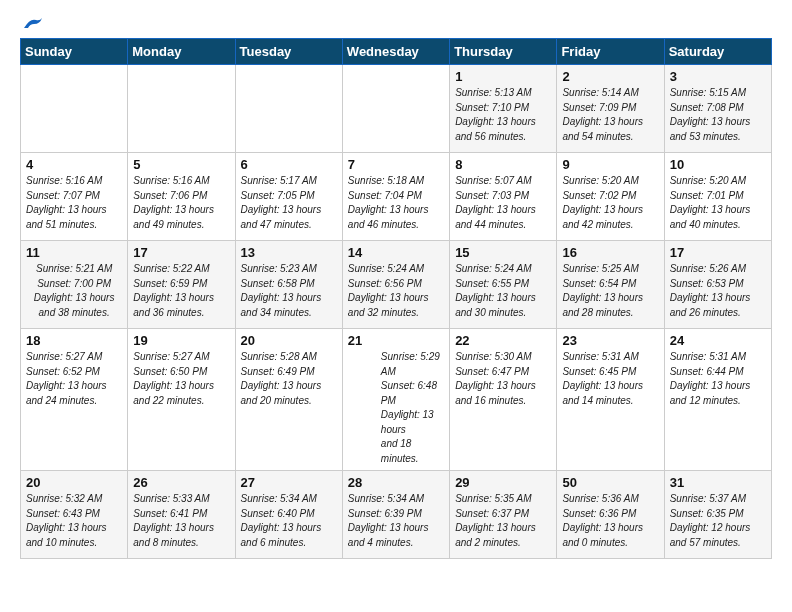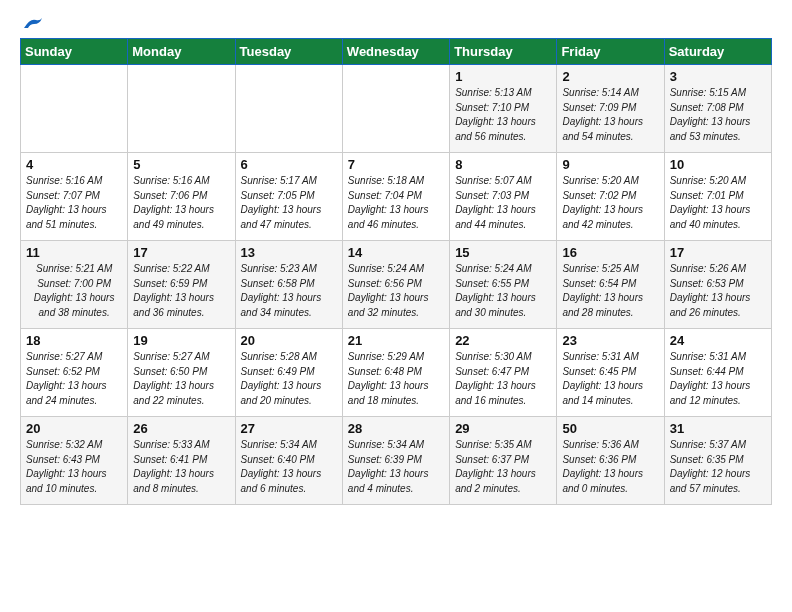--- a/index.html
+++ b/index.html
@@ -33,21 +33,21 @@
       font-size: 16px;
       color: #333;
       margin-top: 2px;
     }
     .calendar {
       width: 100%;
       border-collapse: collapse;
       font-size: 10.5px;
     }
     .calendar thead tr th {
-      background-color: #15803d;
+      background-color: #0c4a6e;
       color: #fff;
       padding: 5px 4px;
       text-align: left;
       font-size: 13px;
       font-weight: bold;
       border: 1px solid #1565c0;
     }
     .calendar tbody tr td {
       border: 1px solid #ccc;
       vertical-align: top;
@@ -260,21 +260,21 @@
         </td>
         <td>
           <div class="day-num">20</div>
           <div class="day-info" style="white-space: pre-line;">Sunrise: 5:28 AM
 Sunset: 6:49 PM
 Daylight: 13 hours
 and 20 minutes.</div>
         </td>
         <td>
           <div class="day-num">21</div>
-          <div class="day-info" style="white-space: pre-line;">Sunrise: 5:29 AM
+          <div class="day-info" style="white-space: pre-line; margin-left: 33px;">Sunrise: 5:29 AM
 Sunset: 6:48 PM
 Daylight: 13 hours
 and 18 minutes.</div>
         </td>
         <td>
           <div class="day-num">22</div>
           <div class="day-info" style="white-space: pre-line;">Sunrise: 5:30 AM
 Sunset: 6:47 PM
 Daylight: 13 hours
 and 16 minutes.</div>

